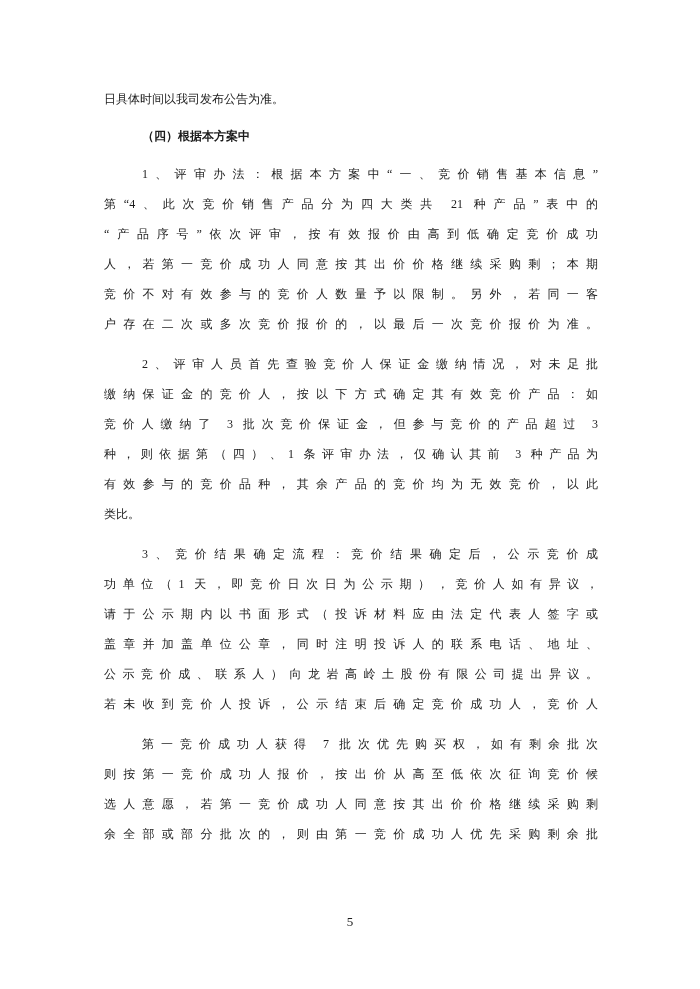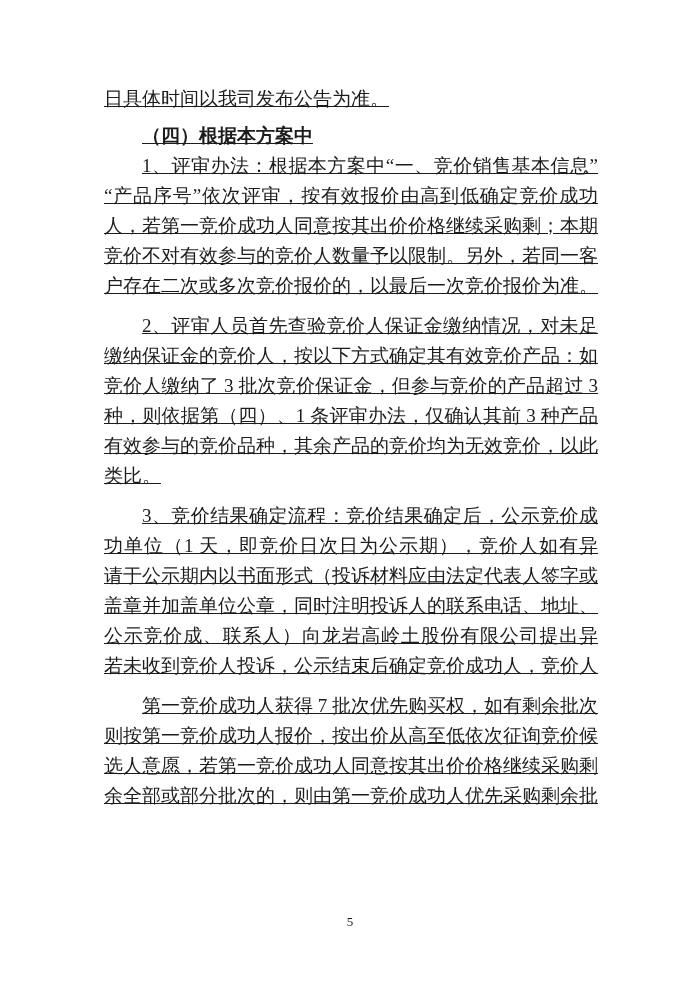--- a/index.html
+++ b/index.html
@@ -19,40 +19,39 @@
   }
   .text-block {
     position: absolute;
     left: 104px;
     top: 84px;
     width: 494px;
   }
   .line {
     height: 30px;
     line-height: 30px;
-    font-size: 19px;
+    font-size: 12px;
     letter-spacing: 0;
     text-align: justify;
     text-align-last: justify;
     overflow: hidden;
-    text-decoration: underline;
   }
   .noj {
     text-align: left;
     text-align-last: auto;
   }
   .indent {
     text-indent: 38px;
   }
   .heading {
     font-weight: bold;
     margin-top: 7px;
   }
   .para-first {
-    margin-top: 0;
+    margin-top: 8px;
   }
   .para {
     margin-top: 10px;
   }
   .page-number {
     position: absolute;
     top: 914px;
     left: 0;
     width: 100%;
     text-align: center;
@@ -70,20 +69,21 @@
     <div>
       <div class="line noj">日具体时间以我司发布公告为准。</div>
     </div>
 
     <div class="heading">
       <div class="line noj indent">（四）根据本方案中</div>
     </div>
 
     <div class="para-first">
       <div class="line indent">1、评审办法：根据本方案中“一、竞价销售基本信息”</div>
+      <div class="line">第“4、此次竞价销售产品分为四大类共 21 种产品”表中的</div>
       <div class="line">“产品序号”依次评审，按有效报价由高到低确定竞价成功</div>
       <div class="line">人，若第一竞价成功人同意按其出价价格继续采购剩；本期</div>
       <div class="line">竞价不对有效参与的竞价人数量予以限制。另外，若同一客</div>
       <div class="line">户存在二次或多次竞价报价的，以最后一次竞价报价为准。</div>
     </div>
 
     <div class="para">
       <div class="line indent">2、评审人员首先查验竞价人保证金缴纳情况，对未足批</div>
       <div class="line">缴纳保证金的竞价人，按以下方式确定其有效竞价产品：如</div>
       <div class="line">竞价人缴纳了 3 批次竞价保证金，但参与竞价的产品超过 3</div>

